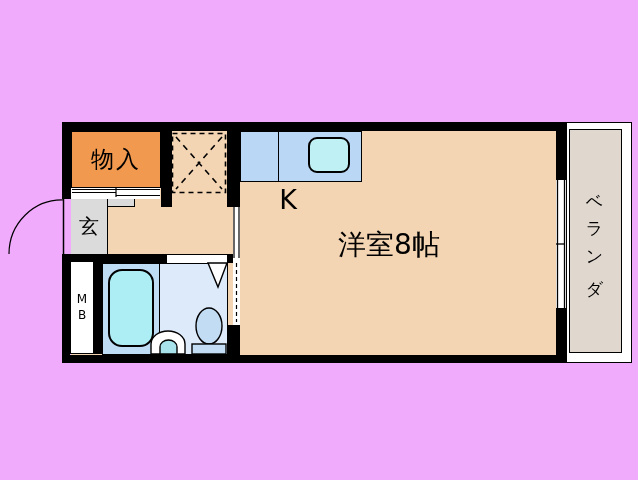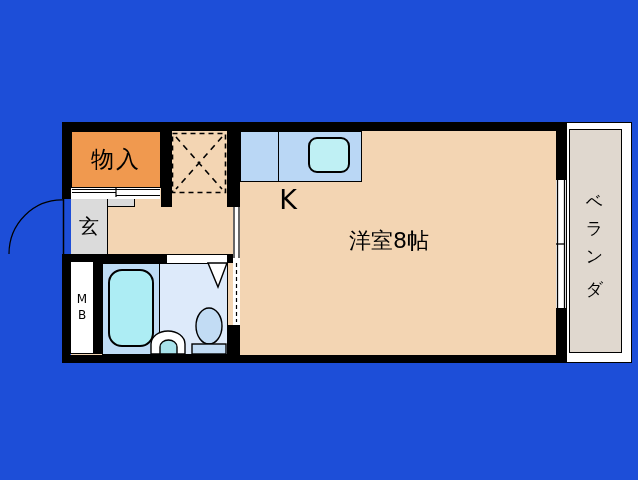--- a/index.html
+++ b/index.html
@@ -1,16 +1,16 @@
 <!DOCTYPE html>
 <html><head>
 <meta charset="utf-8">
 <style>
   html,body{margin:0;padding:0;background:#fff;}
-  .plan{position:relative;width:638px;height:480px;background:#1d4ed8;overflow:hidden;
+  .plan{position:relative;width:638px;height:480px;background:#f0abfc;overflow:hidden;
         font-family:"DejaVu Sans",sans-serif;color:#000;}
   .abs{position:absolute;box-sizing:border-box;}
   
   .floor-main{left:71px;top:131px;width:485px;height:224px;background:#F3D5B3;}
   .room-storage{left:71px;top:131px;width:90px;height:57px;background:#F0994F;border:1px solid #000;
                 display:flex;align-items:center;justify-content:center;}
   .storage-label{font-size:23px;letter-spacing:2px;z-index:20;}
   .closet-door-strip{left:71px;top:188px;width:89px;height:11px;background:#fff;}
   .room-entrance{left:71px;top:199px;width:37px;height:55px;background:#DBDBDB;border-right:1px solid #000;
                  display:flex;align-items:center;justify-content:center;}
@@ -50,21 +50,21 @@
   .room-strip{left:233px;top:207px;width:7px;height:118px;background:#fff;}
   
   .window-strip{left:556px;top:180px;width:10px;height:128px;background:#fff;}
   
   .veranda-outer{left:566px;top:122px;width:66px;height:241px;background:#fff;border:1px solid #000;}
   .veranda-inner{left:569px;top:129px;width:53px;height:224px;background:#E0D8CF;border:1px solid #000;
                  display:flex;justify-content:center;}
   .veranda-label{writing-mode:vertical-rl;text-orientation:upright;font-size:17px;
                  letter-spacing:9px;padding-top:52px;z-index:20;}
   
-  .main-room-label{left:309px;top:226px;width:160px;text-align:center;font-size:22px;z-index:20;}
+  .main-room-label{left:309px;top:226px;width:160px;text-align:center;font-size:28px;z-index:20;}
   .lines{position:absolute;left:0;top:0;z-index:10;pointer-events:none;}
 </style>
 </head>
 <body>
 
 <div class="plan">
 
   <div class="abs floor-main"></div>
 
   <div class="abs room-storage">

